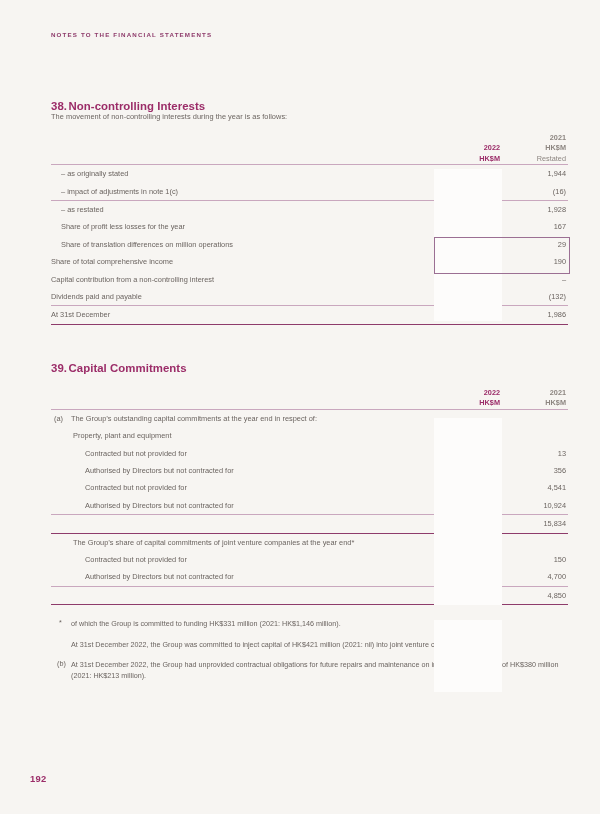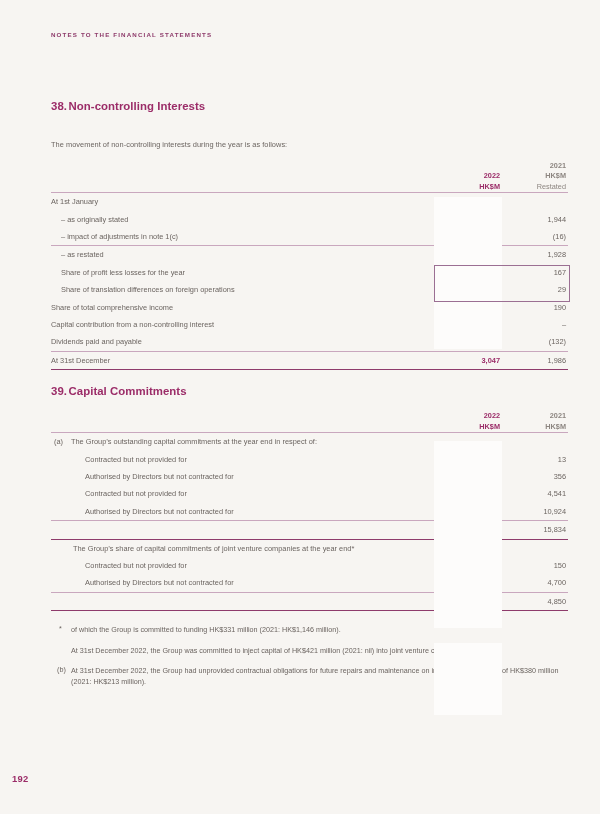--- a/index.html
+++ b/index.html
@@ -48,21 +48,21 @@
     color: #9b2c68;
     margin: 0;
     padding: 0;
     letter-spacing: 0.05px;
   }
   h2.note-title .num { margin-right: 1.5px; }
 
   p.intro {
     font-size: 7.4px;
     color: #6b6460;
-    margin: 28px 0 0 0;
+    margin: 0 0 0 0;
     letter-spacing: 0.04px;
   }
 
   
   table.fin {
     border-collapse: collapse;
     width: 517px;
     table-layout: fixed;
     font-size: 7.4px;
   }
@@ -145,21 +145,21 @@
     text-align: left;
     padding-left: 6px;
     box-sizing: border-box;
   }
   .note-mark.star { padding-left: 8px; }
   .note-body { flex: 1 1 auto; line-height: 11.4px; }
 
   
   .page-number {
     position: absolute;
-    left: 12px;
+    left: 30px;
     bottom: 30px;
     font-size: 9.4px;
     font-weight: bold;
     color: #9b2c68;
     letter-spacing: 0.3px;
   }
 </style>
 </head>
 <body>
 
@@ -193,46 +193,41 @@
               <span class="y">HK$M</span>
             </td>
             <td class="hdr hdr-2021">
               <span class="y">2021</span><br>
               <span class="y">HK$M</span><br>
               <span class="hdr-restated">Restated</span>
             </td>
           </tr>
 
           <tr>
-            <td class="lbl">At 1st January</td>
-            <td class="num v2022"></td>
-            <td class="num v2021"></td>
-          </tr>
-          <tr>
             <td class="lbl ind1">– as originally stated</td>
             <td class="num v2022">2,003</td>
             <td class="num v2021">1,944</td>
           </tr>
           <tr class="rule-thin">
             <td class="lbl ind1">– impact of adjustments in note 1(c)</td>
             <td class="num v2022">(17)</td>
             <td class="num v2021">(16)</td>
           </tr>
           <tr>
             <td class="lbl ind1">– as restated</td>
             <td class="num v2022">1,986</td>
             <td class="num v2021">1,928</td>
           </tr>
           <tr>
             <td class="lbl ind1">Share of profit less losses for the year</td>
             <td class="num v2022">247</td>
             <td class="num v2021">167</td>
           </tr>
           <tr>
-            <td class="lbl ind1">Share of translation differences on foreign operations</td>
+            <td class="lbl ind1">Share of translation differences on million operations</td>
             <td class="num v2022">(110)</td>
             <td class="num v2021">29</td>
           </tr>
           <tr>
             <td class="lbl">Share of total comprehensive income</td>
             <td class="num v2022">137</td>
             <td class="num v2021">190</td>
           </tr>
           <tr>
             <td class="lbl">Capital contribution from a non-controlling interest</td>
@@ -246,21 +241,21 @@
           </tr>
           <tr class="rule-thick">
             <td class="lbl">At 31st December</td>
             <td class="num v2022">3,047</td>
             <td class="num v2021">1,986</td>
           </tr>
         </tbody>
       </table>
     </div>
 
-    <h2 class="note-title" style="margin-top:15px;">
+    <h2 class="note-title" style="margin-top:37px;">
       <span class="num">39.</span><span>Capital Commitments</span>
     </h2>
 
     <div style="position:relative; margin-top:14px;">
       <div class="band2022" style="left:383px; top:30px; width:68px; height:187px;"></div>
       <div class="band2022" style="left:383px; top:232px; width:68px; height:72px;"></div>
 
       <table class="fin">
         <colgroup>
             <col class="c-label">
@@ -277,20 +272,25 @@
             <td class="hdr hdr-2021">
               <span class="y">2021</span><br>
               <span class="y">HK$M</span>
             </td>
           </tr>
 
           <tr>
             <td class="lbl">
               <span style="display:inline-block; width:20px; padding-left:3px; box-sizing:border-box;">(a)</span><span>The Group’s outstanding capital commitments at the year end in respect of:</span>
             </td>
+            <td class="num v2022"></td>
+            <td class="num v2021"></td>
+          </tr>
+          <tr>
+            <td class="lbl ind2">Property, plant and equipment</td>
             <td class="num v2022"></td>
             <td class="num v2021"></td>
           </tr>
           <tr>
             <td class="lbl ind3">Contracted but not provided for</td>
             <td class="num v2022">12</td>
             <td class="num v2021">13</td>
           </tr>
           <tr>
             <td class="lbl ind3">Authorised by Directors but not contracted for</td>

